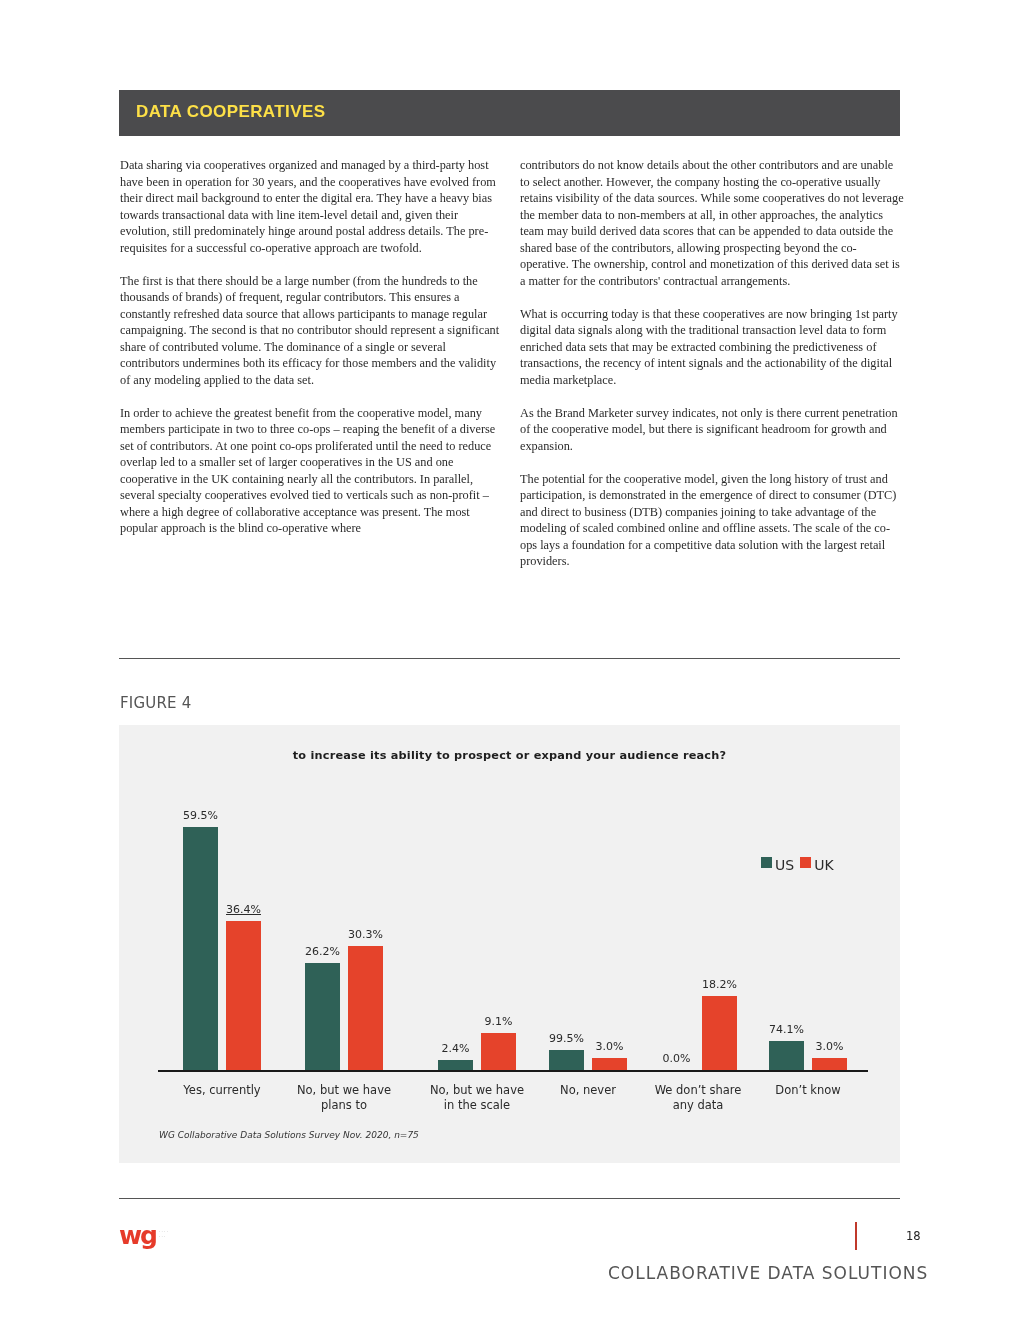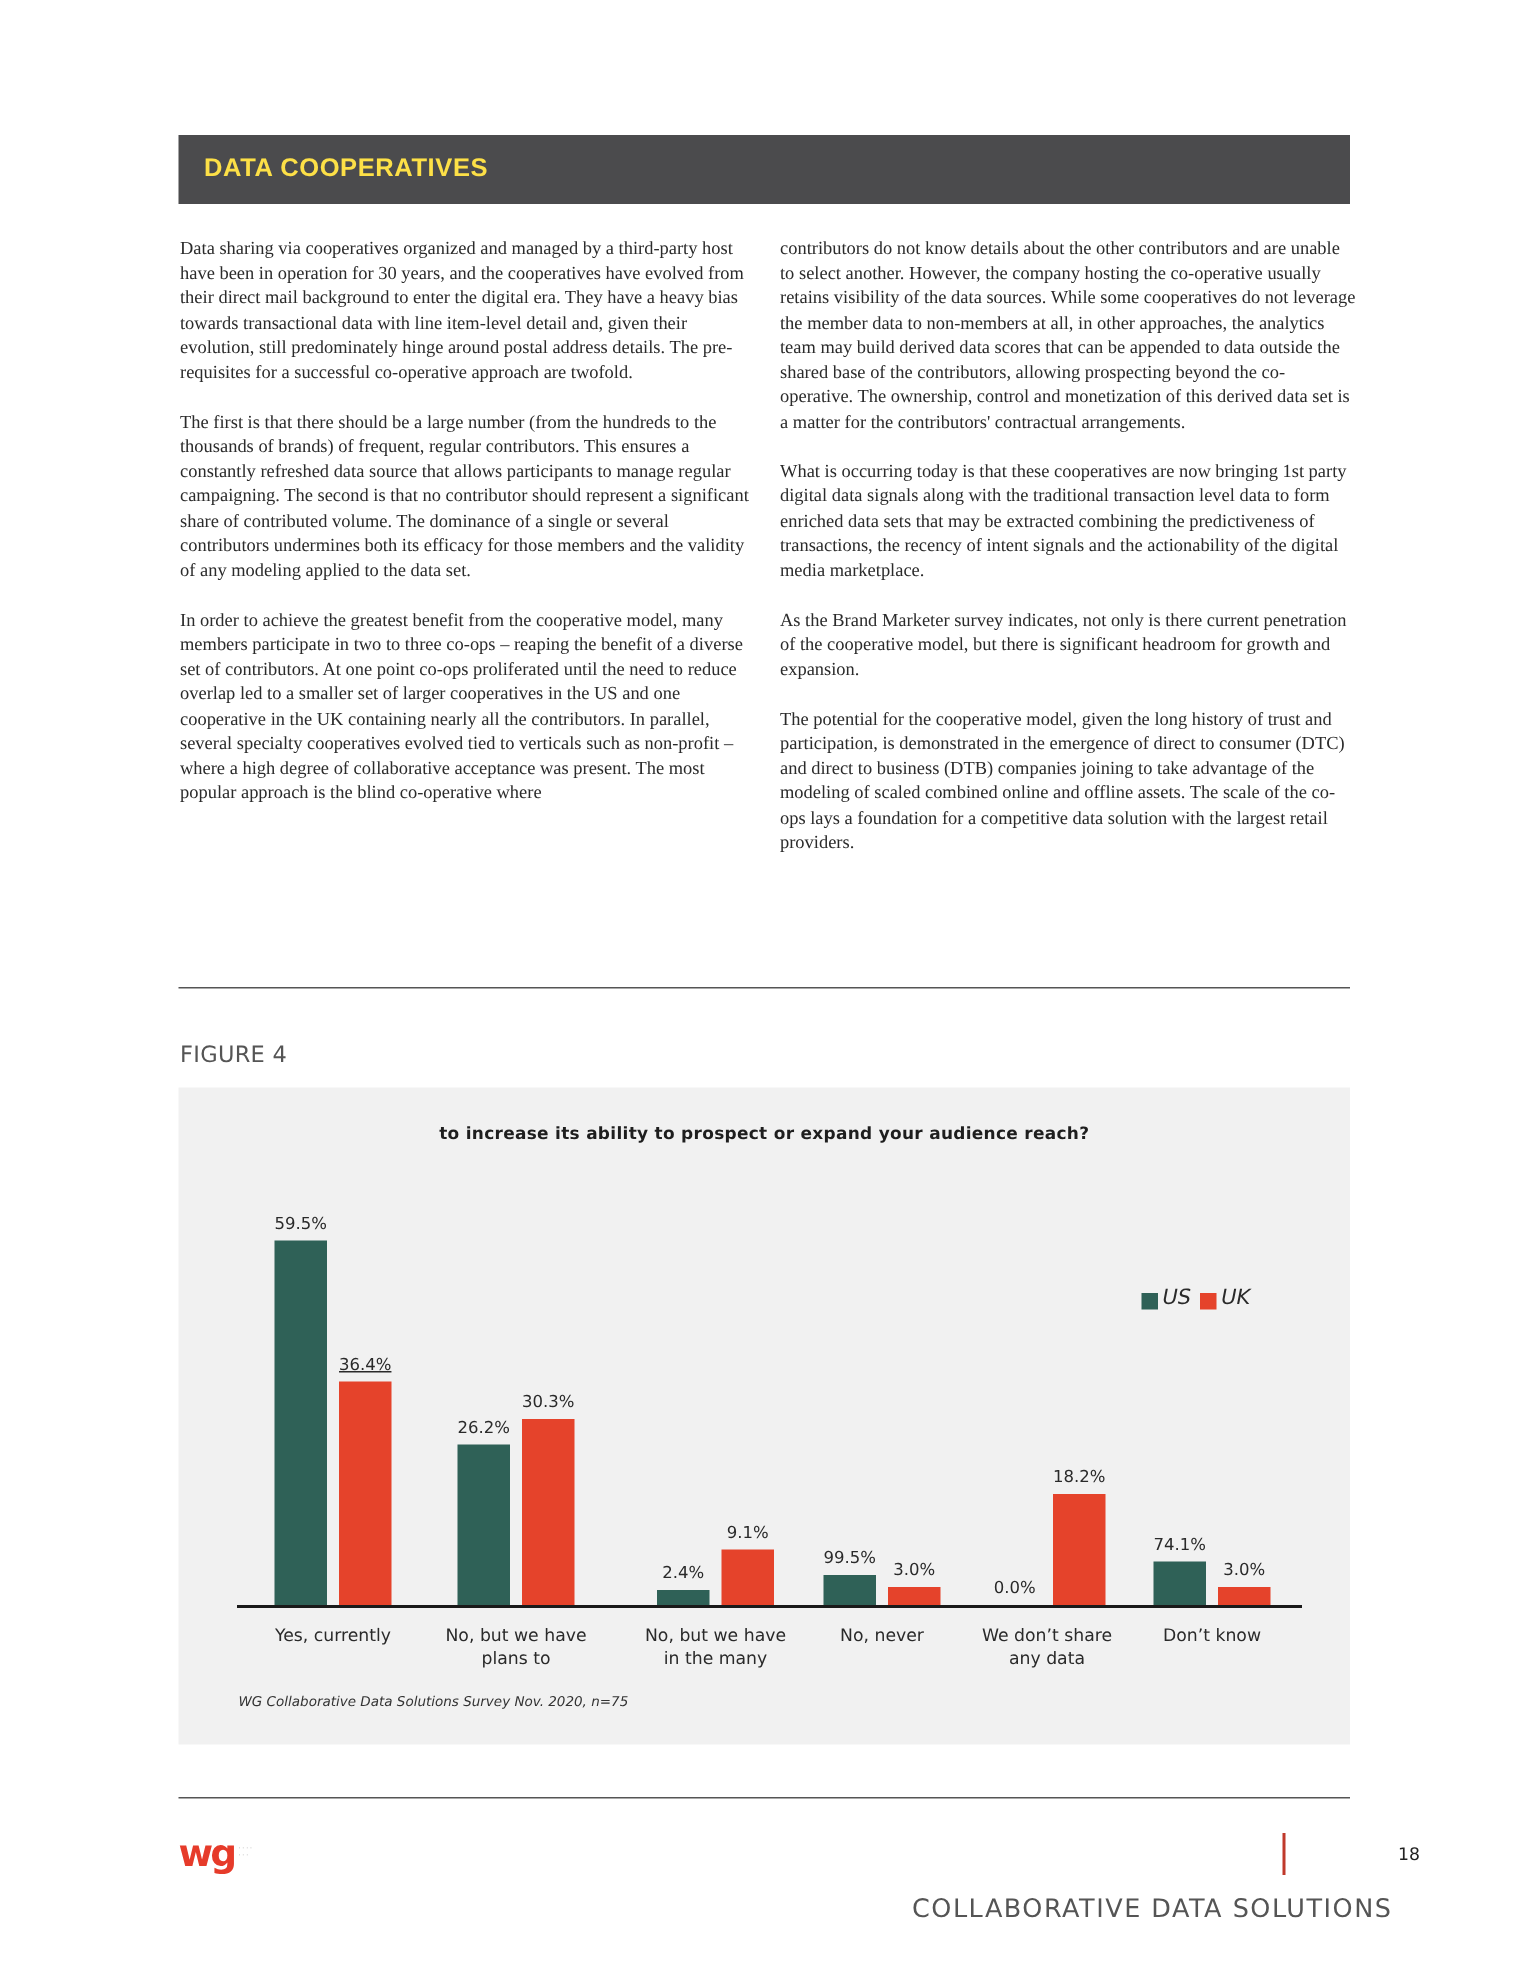--- a/index.html
+++ b/index.html
@@ -40,21 +40,21 @@
   }
   .chart-title {
     position: absolute; left: 0; top: 23px; width: 781px; text-align: center;
     font-family: "DejaVu Sans", sans-serif; font-weight: bold; font-size: 11.3px;
     line-height: 16px; color: #1e1e1e; letter-spacing: 0.2px;
   }
   .legend {
     position: absolute; left: 642px; top: 132px; display: flex; align-items: center;
     font-family: "DejaVu Sans", sans-serif; font-size: 14px; color: #2a2a2a;
   }
-  .legend-item { display: flex; align-items: flex-end; margin-right: 6px; font-style: italic; }
+  .legend-item { display: flex; align-items: flex-start; margin-right: 6px; }
   .legend-swatch { width: 11px; height: 11px; margin-right: 3px; }
 
   .plot { position: absolute; left: 0; top: 0; width: 871px; height: 438px; }
   .baseline { position: absolute; left: 39px; top: 345px; width: 710px; height: 1.5px; background: #1a1a1a; }
   .bar { position: absolute; width: 35px; }
   .bar-label {
     position: absolute; width: 60px; text-align: center;
     font-family: "DejaVu Sans", sans-serif; font-size: 11px; color: #2a2a2a;
   }
   .cat-label {
@@ -76,21 +76,21 @@
   .logo-sub {
     margin-left: 3px; margin-top: 4px; font-family: "DejaVu Sans", sans-serif;
     font-size: 4px; line-height: 5px; color: #999; width: 28px;
   }
   .footer-title {
     position: absolute; left: 608px; top: 1263px;
     font-family: "DejaVu Sans", sans-serif; font-size: 17px; letter-spacing: 1px; color: #555;
   }
   .footer-divider { position: absolute; left: 855px; top: 1222px; width: 1.5px; height: 28px; background: #c0392b; }
   .footer-page {
-    position: absolute; left: 932px; top: 1229px;
+    position: absolute; left: 906px; top: 1229px;
     font-family: "DejaVu Sans", sans-serif; font-size: 11.5px; color: #222;
   }
 </style>
 </head>
 <body>
 
 <div class="header-bar">
   <div class="header-title">DATA COOPERATIVES</div>
 </div>
 
@@ -143,21 +143,21 @@
       <div class="cat-label" style="left: 160px;">
         <div>No, but we have</div>
         <div>plans to</div>
       </div>
       <div class="bar" style="left: 319px; top: 335px; height: 10px; background: rgb(47, 97, 87);"></div>
       <div class="bar-label" style="left: 306.5px; top: 317px;">2.4%</div>
       <div class="bar" style="left: 362px; top: 308px; height: 37px; background: rgb(229, 67, 43);"></div>
       <div class="bar-label" style="left: 349.5px; top: 290px;">9.1%</div>
       <div class="cat-label" style="left: 293px;">
         <div>No, but we have</div>
-        <div>in the many</div>
+        <div>in the scale</div>
       </div>
       <div class="bar" style="left: 430px; top: 325px; height: 20px; background: rgb(47, 97, 87);"></div>
       <div class="bar-label" style="left: 417.5px; top: 307px;">99.5%</div>
       <div class="bar" style="left: 473px; top: 333px; height: 12px; background: rgb(229, 67, 43);"></div>
       <div class="bar-label" style="left: 460.5px; top: 315px;">3.0%</div>
       <div class="cat-label" style="left: 404px;">
         <div>No, never</div>
       </div>
       <div class="bar-label" style="left: 527.5px; top: 327px;">0.0%</div>
       <div class="bar" style="left: 583px; top: 271px; height: 74px; background: rgb(229, 67, 43);"></div>

